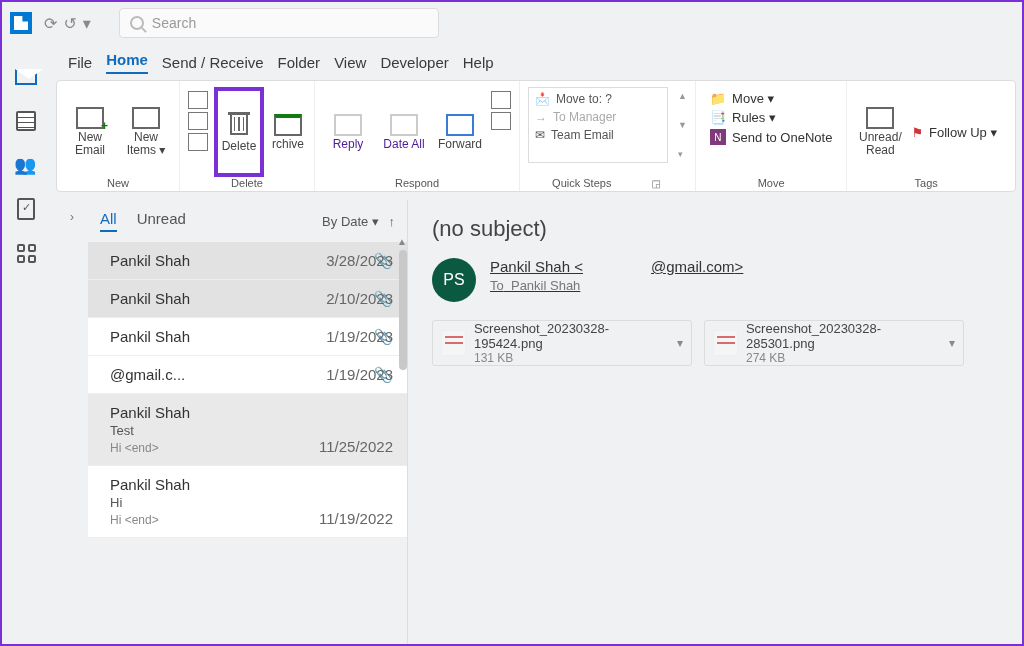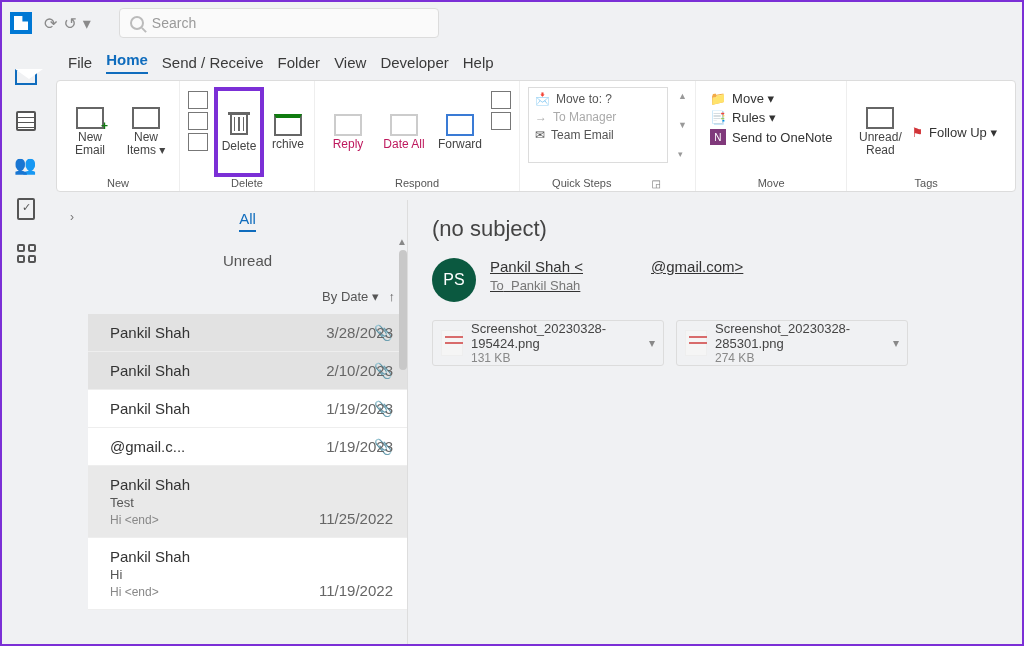--- a/index.html
+++ b/index.html
@@ -35,21 +35,21 @@
 .tabs .tab.active{color:#0f6cbd; border-bottom:2px solid #0f6cbd; padding-bottom:4px; font-weight:700;}
 
 
 .ribbon { height:112px; background:#fff; border:1px solid #dcdcdc; border-radius:4px; margin:0 6px; display:flex; }
 .group { display:flex; flex-direction:column; align-items:center; padding:6px 8px 2px 8px; border-right:1px solid #eee; }
 .group:last-child{border-right:none;}
 .group .controls{display:flex; gap:6px; flex:1;}
 .group .label{font-size:11px; color:#555;}
 .bigbtn{display:flex;flex-direction:column;align-items:center;justify-content:center; gap:2px; width:50px; color:#444; font-size:12px; line-height:13px; text-align:center; padding:2px;}
 .bigbtn .ic{width:28px;height:22px;border:2px solid #666;position:relative;}
-.bigbtn.disabled{color:#be185d;}
+.bigbtn.disabled{color:#4c1d95;}
 .bigbtn.disabled .ic{border-color:#ccc;}
 .bigbtn .plus{color:#107c10;position:absolute;right:-6px;bottom:-6px;font-weight:bold;}
 .smallcol{display:flex;flex-direction:column;gap:3px;padding-top:4px;}
 .smallic{width:20px;height:18px;border:1.5px solid #777;position:relative;}
 .deletehl{border:4px solid #7b2fd6; padding:2px;}
 .trash{width:24px;height:26px;display:flex;flex-direction:column;align-items:center;}
 .trash-lid{width:22px;height:3px;background:#666;}
 .trash-body{width:18px;height:20px;border:2px solid #666;border-top:none;display:flex;justify-content:space-around;padding-top:2px;}
 .trash-body span{width:1.5px;height:14px;background:#666;}
 .quickstep-box{border:1px solid #dcdcdc;width:140px;height:76px;display:flex;flex-direction:column;font-size:12px;padding:4px 6px;gap:4px;color:#555;}
@@ -57,21 +57,21 @@
 .qarrows{display:flex;flex-direction:column;color:#999;font-size:9px;margin-left:4px;justify-content:space-between;height:76px;padding:4px 0;}
 .dvlauncher{font-size:10px;color:#777;align-self:flex-end;margin-top:-12px;margin-right:2px;}
 .moverow{display:flex;align-items:center;gap:6px;font-size:13px;color:#333;padding:2px 0;}
 .redflag{color:#d13438;}
 .onenote{width:16px;height:16px;background:#80397b;color:#fff;font-size:10px;display:flex;align-items:center;justify-content:center;}
 
 
 .content{flex:1;display:flex;margin:8px 6px 0 6px;gap:0;}
 .collapse{width:32px;display:flex;align-items:flex-start;justify-content:center;padding-top:10px;color:#777;font-size:12px;}
 .msglist{width:320px;border-right:1px solid #ddd;display:flex;flex-direction:column;position:relative;}
-.listhdr{display:flex;align-items:center;padding:10px 12px;gap:20px;font-size:15px;color:#555;flex-direction:column;}
+.listhdr{display:flex;padding:10px 12px;gap:20px;font-size:15px;color:#555;}
 .listhdr .all{color:#0f6cbd;border-bottom:2px solid #0f6cbd;padding-bottom:3px;}
 .listhdr .sort{margin-left:auto;font-size:13px;display:flex;align-items:center;gap:10px;}
 .msg{padding:10px 14px 10px 22px;border-bottom:1px solid #eee;position:relative;background:#fff;}
 .msg.sel{background:#e2e2e2;}
 .msg.sel2{background:#e9e9e9;}
 .msg .from{font-size:15px;color:#333;}
 .msg .sub{font-size:13px;color:#555;margin-top:2px;}
 .msg .prev{font-size:12px;color:#888;margin-top:3px;}
 .msg .date{position:absolute;right:14px;bottom:10px;font-size:15px;color:#666;}
 .msg .clip{position:absolute;right:14px;top:10px;color:#666;font-size:15px;}
@@ -79,21 +79,21 @@
 .scrollup{position:absolute;right:0;top:36px;font-size:10px;color:#888;}
 
 .reading{flex:1;padding:16px 24px;}
 .reading h2{font-size:22px;font-weight:500;color:#444;margin-bottom:16px;}
 .hdrrow{display:flex;gap:14px;align-items:flex-start;}
 .avatar{width:44px;height:44px;border-radius:50%;background:#0b5940;color:#fff;display:flex;align-items:center;justify-content:center;font-size:16px;}
 .frominfo{font-size:15px;color:#333;text-decoration:underline;}
 .frominfo .email{background:#eee;padding:0 60px 0 4px;border-radius:2px;display:inline-block;margin:0 2px;}
 .frominfo .to{font-size:13px;color:#777;margin-top:3px;}
 .attrow{display:flex;gap:12px;margin-top:18px;}
-.att{border:1px solid #dcdcdc;border-radius:3px;width:232px;height:46px;display:flex;align-items:center;padding:0 8px;gap:8px;font-size:13px;color:#444;}
+.att{border:1px solid #dcdcdc;border-radius:3px;width:260px;height:46px;display:flex;align-items:center;padding:0 8px;gap:8px;font-size:13px;color:#444;}
 .att .thumb{width:26px;height:26px;background:linear-gradient(#f5f5f5,#f5f5f5);border:1px solid #eee;position:relative;}
 .att .thumb::before,.att .thumb::after{content:"";position:absolute;left:3px;width:18px;height:2px;background:#d86b6b;}
 .att .thumb::before{top:5px;} .att .thumb::after{top:11px;}
 .att .meta{display:flex;flex-direction:column;line-height:15px;}
 .att .size{font-size:12px;color:#888;}
 .att .chev{margin-left:auto;color:#888;font-size:12px;}
 </style>
 </head>
 <body>
 

